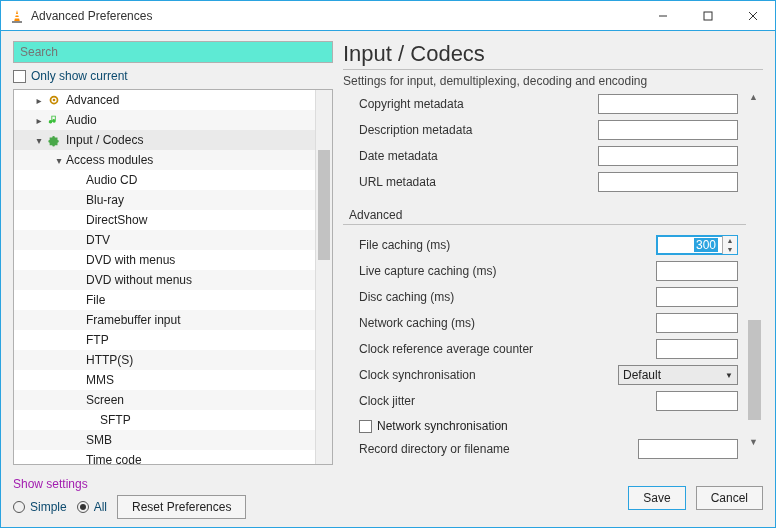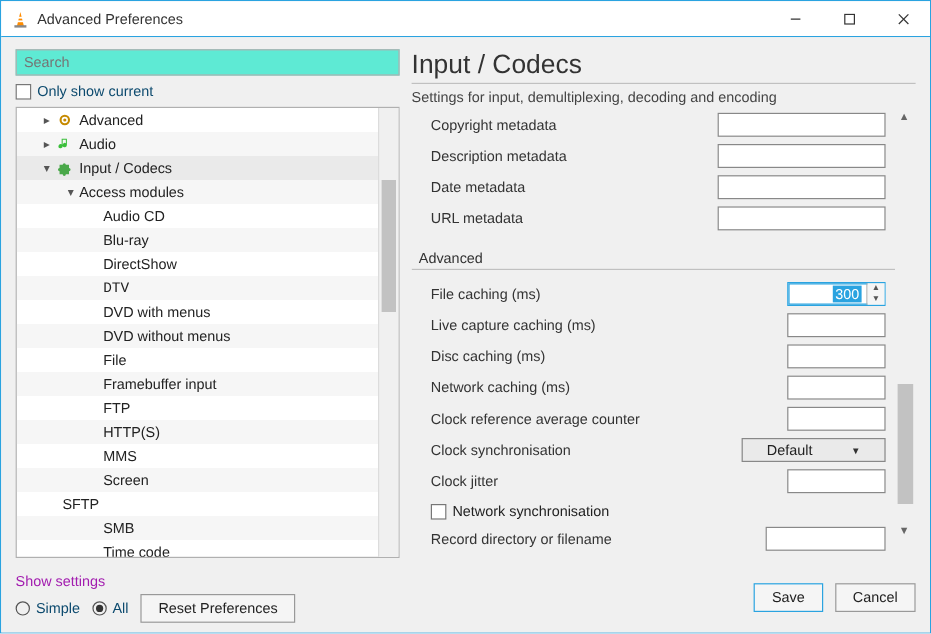--- a/index.html
+++ b/index.html
@@ -40,21 +40,21 @@
   .fields { padding: 4px 8px 2px 16px; }
   .frow { display: flex; align-items: center; margin-bottom: 6px; height: 20px; }
   .flabel { flex: 1; font-size: 12px; color: #333; }
   .ftxt { width: 140px; height: 20px; border: 1px solid #888; background: #fff; }
   .section { font-size: 12px; color: #333; border-bottom: 1px solid #c0c0c0; padding: 4px 0 2px 6px; margin: 4px 0 6px 0; }
   .fnum { width: 82px; height: 20px; border: 1px solid #888; background: #fff; display: flex; align-items: center; }
   .fnum.focused { border: 1px solid #2aa3e0; box-shadow: 0 0 0 1px #2aa3e0 inset; }
   .fnum input { flex: 1; border: 0; outline: none; text-align: right; padding-right: 4px; font-size: 12px; background: transparent; }
   .fnum .spin { width: 15px; height: 100%; display: flex; flex-direction: column; border-left: 1px solid #aaa; }
   .fnum .spin div { flex: 1; font-size: 7px; display: flex; align-items: center; justify-content: center; color: #555; background: #f5f5f5; }
-  .fsel { width: 120px; height: 20px; border: 1px solid #888; background: #eaeaea; display: flex; align-items: center; padding: 0 20px; justify-content: space-between; font-size: 12px; }
+  .fsel { width: 120px; height: 20px; border: 1px solid #888; background: #eaeaea; display: flex; align-items: center; padding: 0 4px; justify-content: space-between; font-size: 12px; }
   .fsel .dd { font-size: 8px; color: #333; }
   .chkline { display: flex; align-items: center; gap: 5px; margin-left: 0; height: 20px; margin-bottom: 6px; padding-left: 16px;}
   .bottom { display: flex; align-items: center; justify-content: space-between; padding-top: 6px; border-top: 0; }
   .show-settings { display: flex; flex-direction: column; gap: 4px; }
   .show-settings .lbl { font-size: 12px; color: #a21caf; }
   .radios { display: flex; gap: 10px; align-items: center; }
   .radio { width: 12px; height: 12px; border: 1px solid #555; border-radius: 50%; display: inline-flex; align-items: center; justify-content: center; }
   .radio .dot { width: 6px; height: 6px; background: #333; border-radius: 50%; }
   .btn { height: 24px; padding: 0 14px; border: 1px solid #999; background: #f5f5f5; font-size: 12px; color: #222; display: inline-flex; align-items: center; }
   .btn.primary { border: 1px solid #2aa3e0; }
@@ -144,21 +144,21 @@
                 <span>Audio CD</span>
               </div>
               <div class="tree-row alt" style="padding-left: 58px;">
                 <span class="arrow blank">▸</span>
                 <span>Blu-ray</span>
               </div>
               <div class="tree-row" style="padding-left: 58px;">
                 <span class="arrow blank">▸</span>
                 <span>DirectShow</span>
               </div>
-              <div class="tree-row alt" style="padding-left: 58px; font-family: Liberation Mono, monospace;">
+              <div class="tree-row alt" style="padding-left: 58px;">
                 <span class="arrow blank">▸</span>
                 <span>DTV</span>
               </div>
               <div class="tree-row" style="padding-left: 58px;">
                 <span class="arrow blank">▸</span>
                 <span>DVD with menus</span>
               </div>
               <div class="tree-row alt" style="padding-left: 58px;">
                 <span class="arrow blank">▸</span>
                 <span>DVD without menus</span>
@@ -180,21 +180,21 @@
                 <span>HTTP(S)</span>
               </div>
               <div class="tree-row" style="padding-left: 58px;">
                 <span class="arrow blank">▸</span>
                 <span>MMS</span>
               </div>
               <div class="tree-row alt" style="padding-left: 58px;">
                 <span class="arrow blank">▸</span>
                 <span>Screen</span>
               </div>
-              <div class="tree-row" style="padding-left: 24px;">
+              <div class="tree-row" style="padding-left: 36px; gap: 36px;">
                 <span class="arrow blank">▸</span>
                 <span>SFTP</span>
               </div>
               <div class="tree-row alt" style="padding-left: 58px;">
                 <span class="arrow blank">▸</span>
                 <span>SMB</span>
               </div>
               <div class="tree-row" style="padding-left: 58px;">
                 <span class="arrow blank">▸</span>
                 <span>Time code</span>

